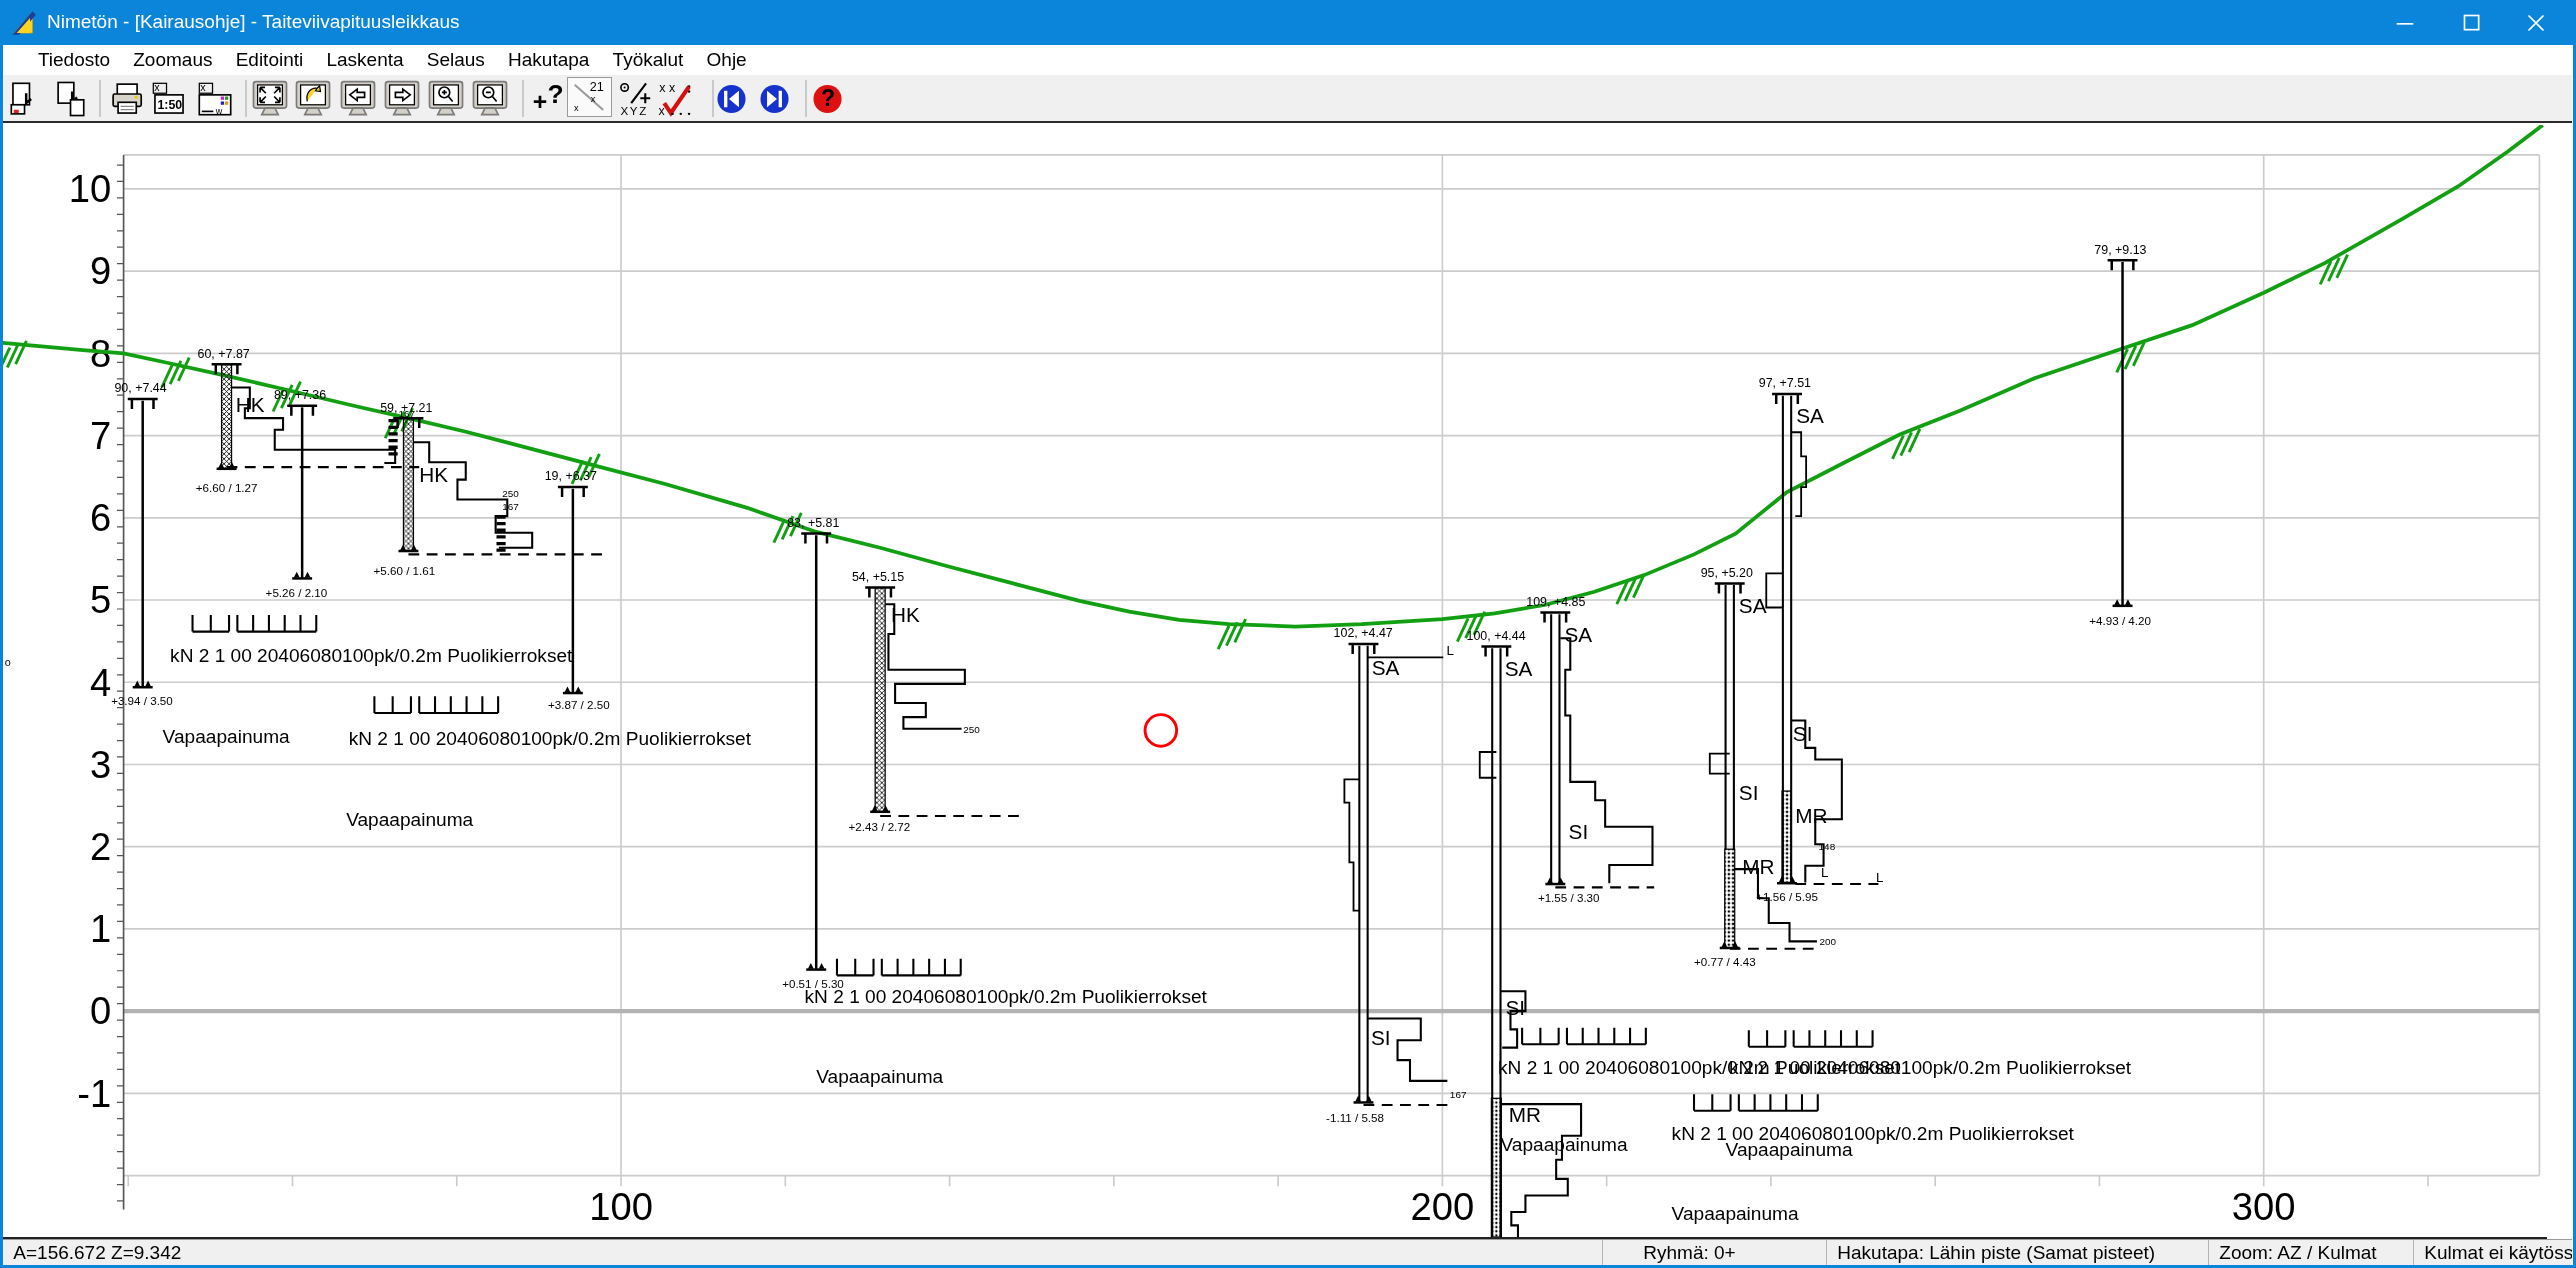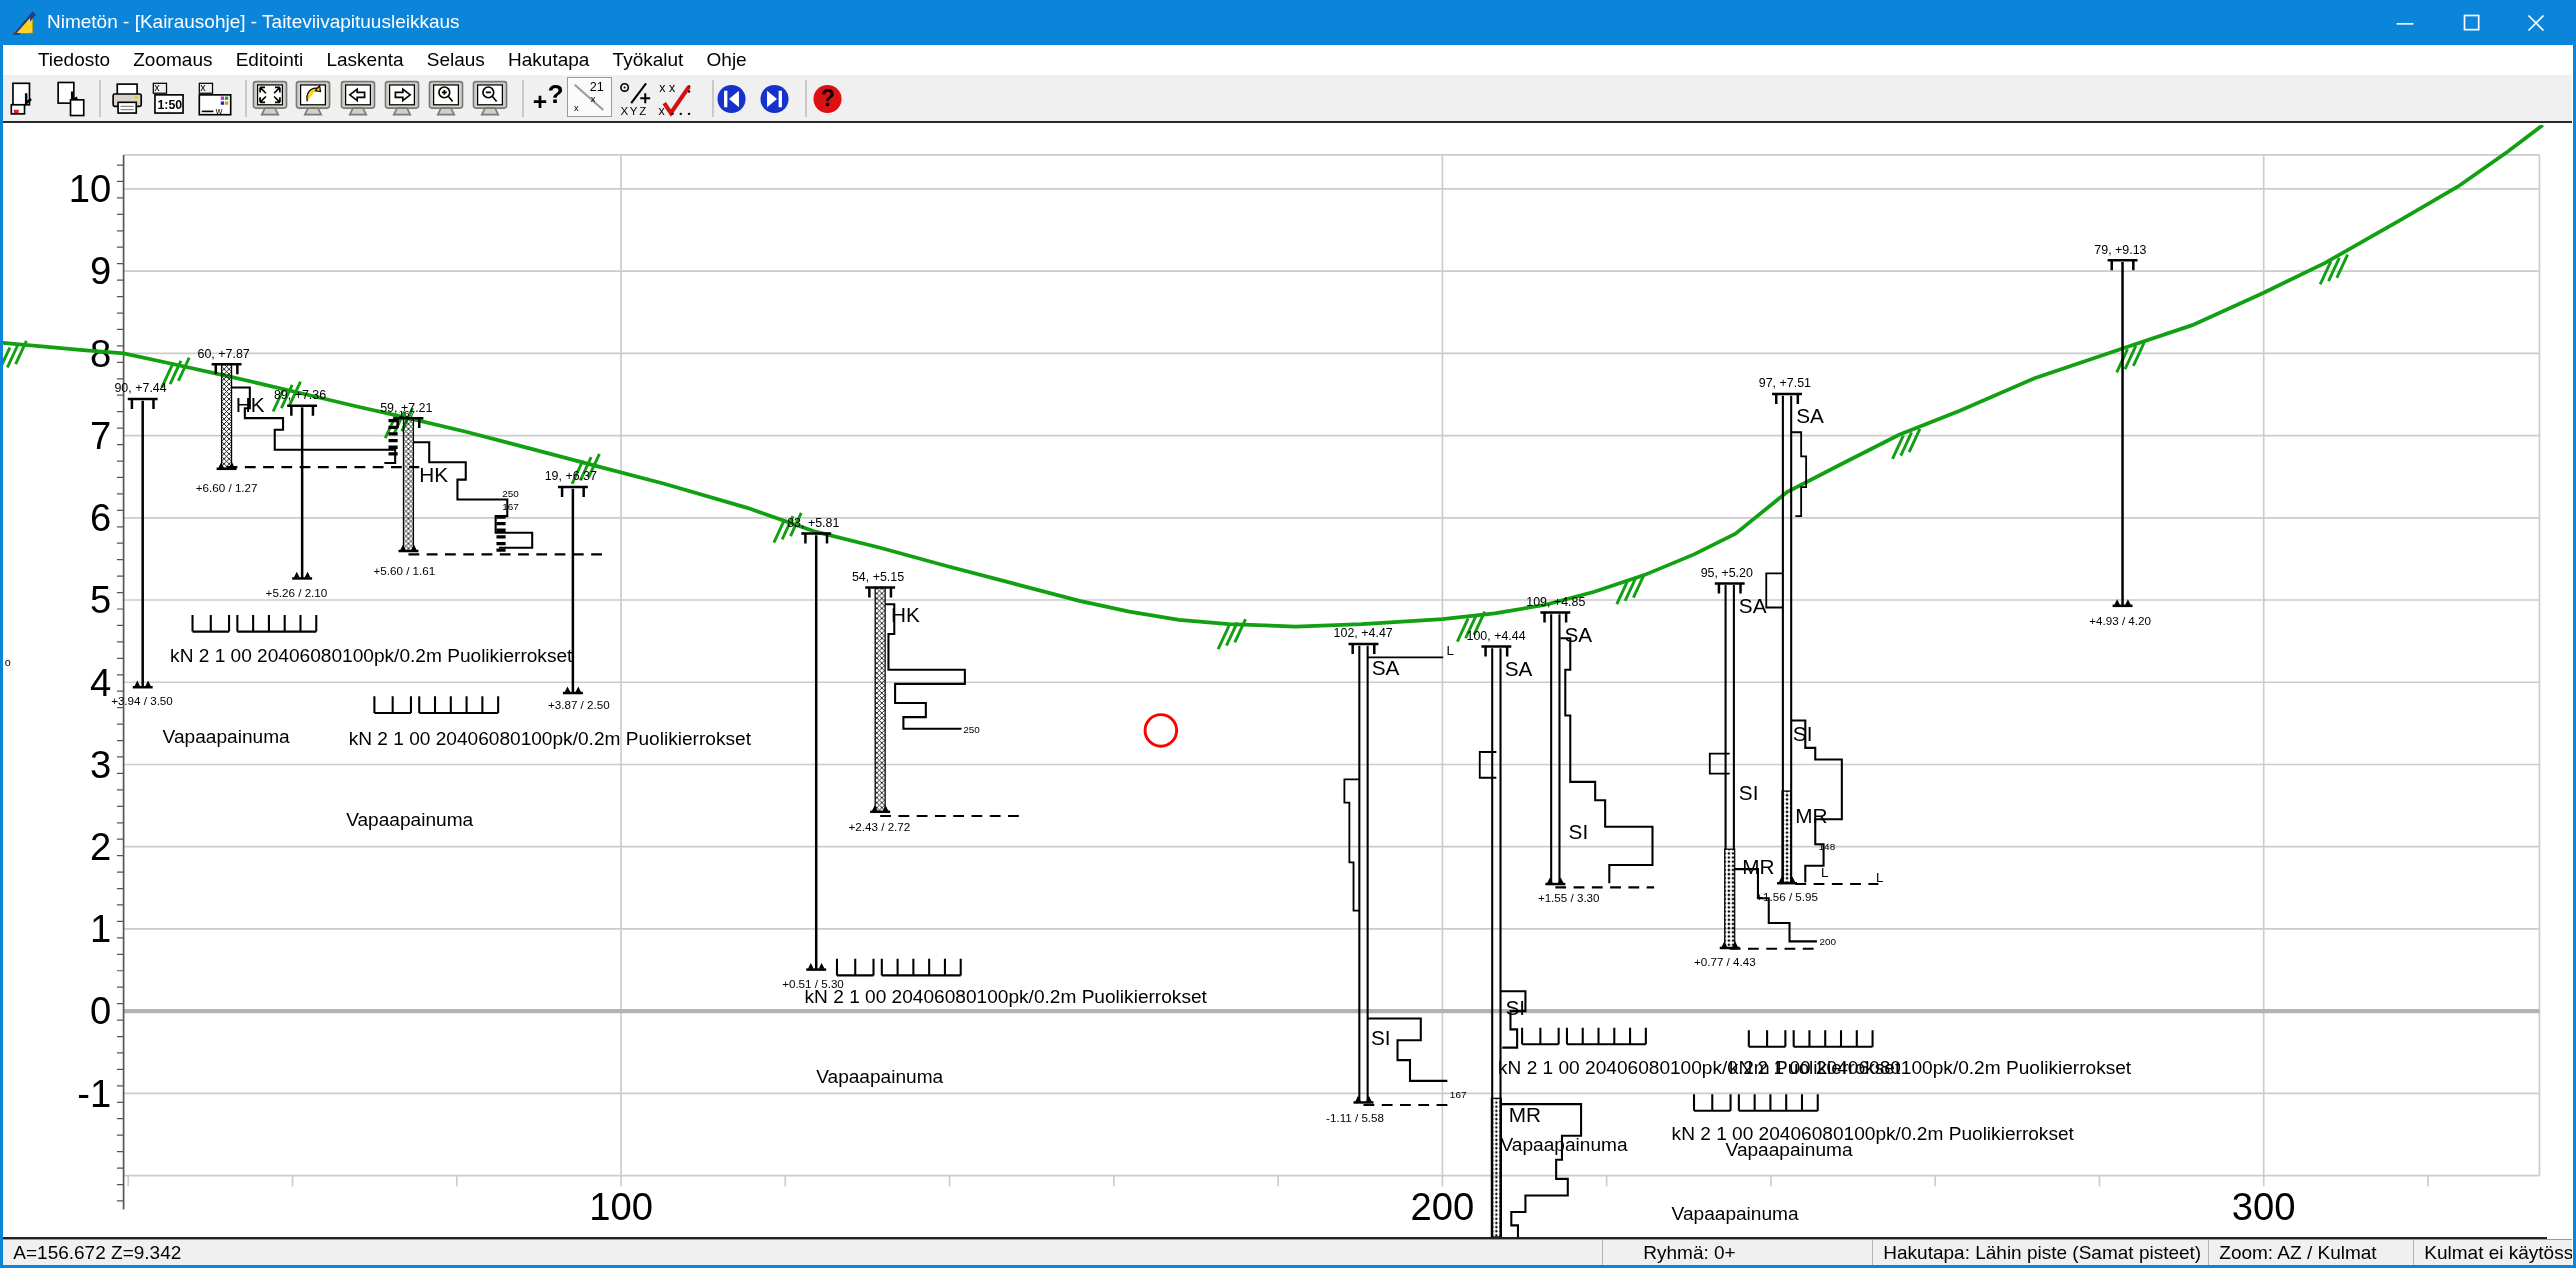--- a/index.html
+++ b/index.html
@@ -496,21 +496,21 @@
     <g>
       <polygon points="3086,1020 3098,1014 3098,1026" fill="#000"></polygon>
       <text class="dep" x="3070" y="1047">+1.90</text>
     </g>
   </svg>
   </div>
 
   <div id="statusbar">
     <div class="seg" style="left:0;width:1599px;border-left:none;">A=156.672  Z=9.342</div>
     <div class="seg" style="left:1599px;width:223px;padding-left:40px;">Ryhmä: 0+</div>
-    <div class="seg" style="left:1823px;width:382px;margin-left:46px;">Hakutapa: Lähin piste (Samat pisteet)</div>
+    <div class="seg" style="left:1823px;width:382px;">Hakutapa: Lähin piste (Samat pisteet)</div>
     <div class="seg" style="left:2205px;width:205px;">Zoom: AZ  /  Kulmat</div>
     <div class="seg" style="left:2410px;width:159px;">Kulmat ei käytössä</div>
   </div>
 
   <div class="frameL"></div>
   <div class="frameR"></div>
   <div class="frameB"></div>
 </div>
 
 

